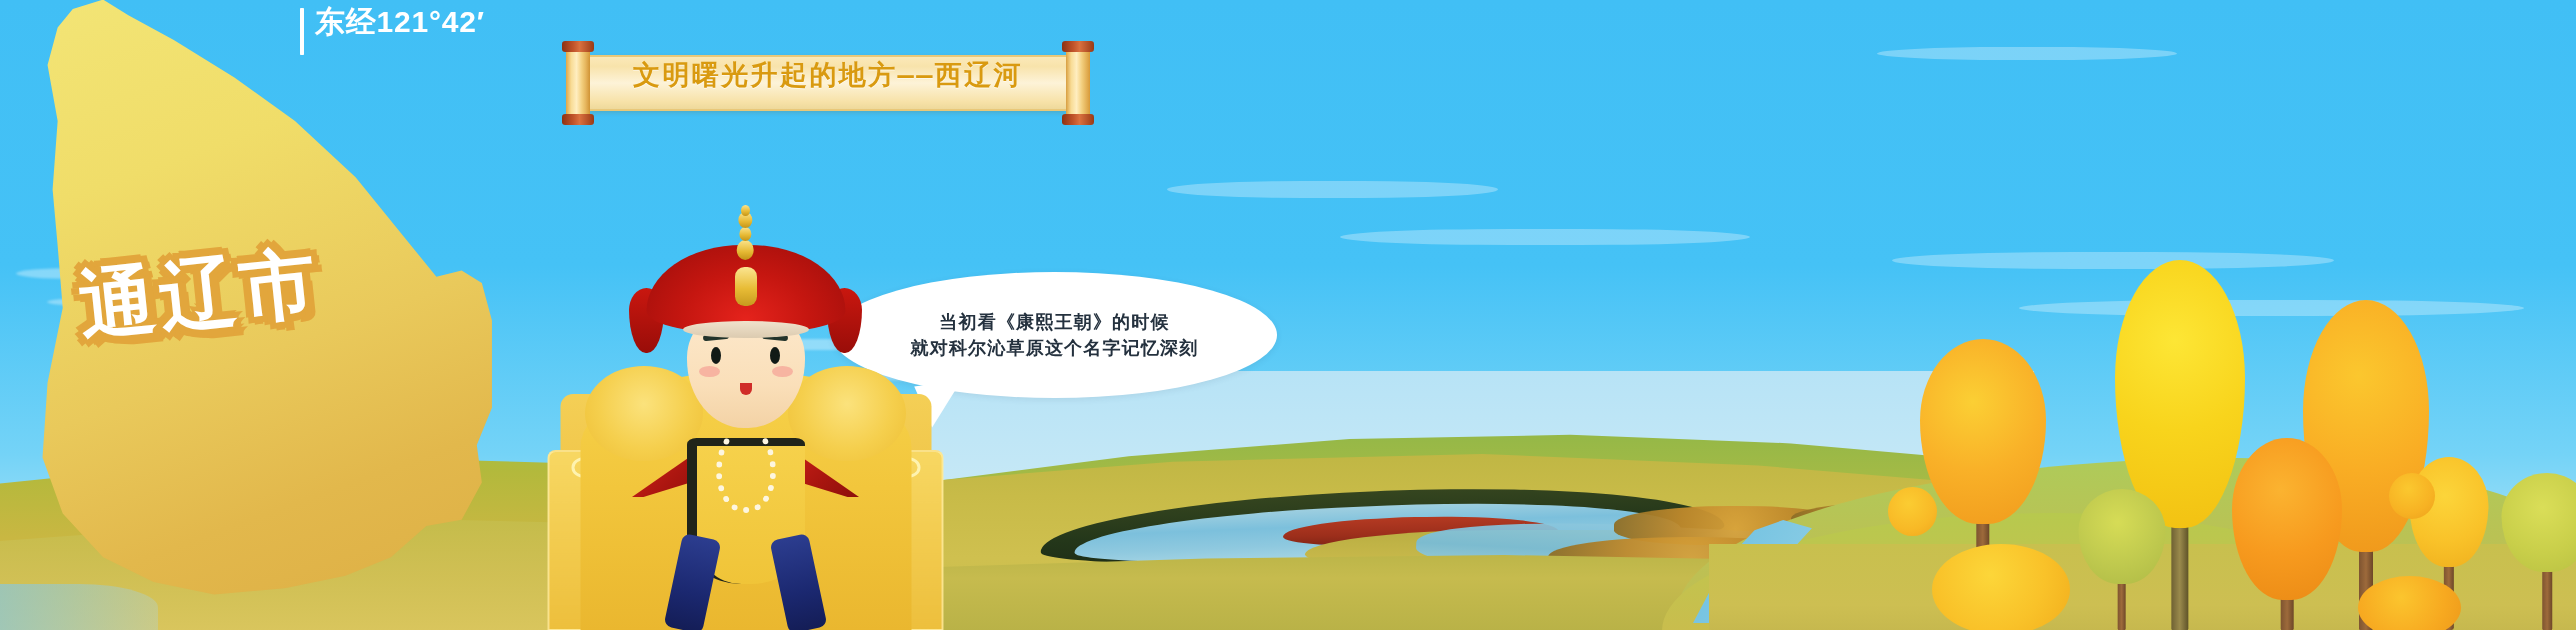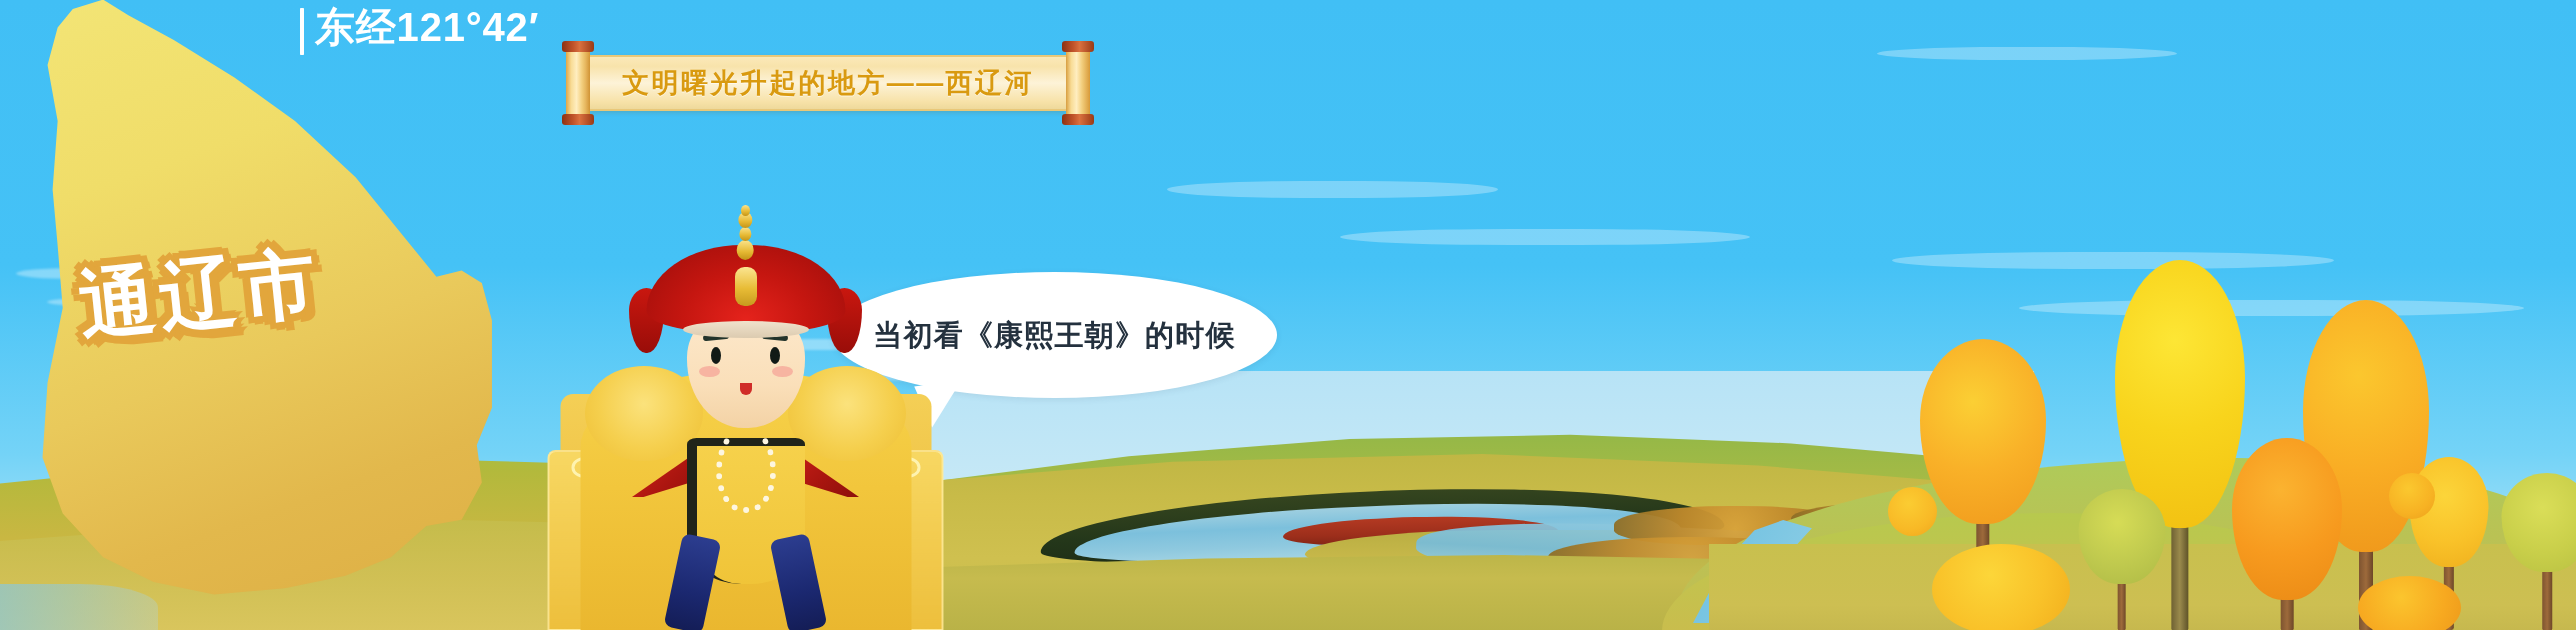--- a/index.html
+++ b/index.html
@@ -248,42 +248,43 @@
     z-index: 6;
   }
   .coord .rule {
     width: 4px; height: 47px;
     background: #ffffff;
     border-radius: 0.8px;
     margin-top: 1.6px;
   }
   .coord .txt {
     color: #ffffff;
-    font-size: 40px;
+    font-size: 30px;
     font-weight: 700;
     letter-spacing: 0.8px;
     line-height: 1.05;
     white-space: nowrap;
   }
 
   
   .scroll-banner {
     position: absolute;
     left: 560px; top: 49px;
     width: 536px; height: 68px;
     z-index: 7;
   }
   .scroll-paper {
     position: absolute;
     left: 30px; right: 30px; top: 6.3px; bottom: 6.3px;
     background: linear-gradient(180deg, #fbe9b9 0%, #f8e3ab 18%, #fdf3d8 50%, #f7e2a8 86%, #eed99b 100%);
     border-top: 2.4px solid #e9c879;
     border-bottom: 2.4px solid #e9c879;
-    display: flex; align-items: center; justify-content: center;
+    display: flex; align-items: flex-start; justify-content: center;
     box-shadow: 0 1.6px 4px rgba(120,90,20,.18);
+    font-family: Liberation Mono, monospace;
   }
   .scroll-paper .stxt {
     font-size: 27px;
     font-weight: 700;
     color: #d99a10;
     letter-spacing: 2.4px;
     text-shadow: 0 0.8px 0 rgba(255,255,255,.6);
     white-space: nowrap;
   }
   .rod {
@@ -332,21 +333,21 @@
   .bubble {
     position: absolute;
     background: #ffffff;
     border-radius: 50%;
     display: flex; flex-direction: column;
     align-items: center; justify-content: center;
     z-index: 8;
     box-shadow: 0 1.6px 6.3px rgba(40,70,100,.10);
   }
   .bubble .line {
-    font-size: 29px;
+    font-size: 18px;
     font-weight: 700;
     color: #24313e;
     letter-spacing: 1.2px;
     line-height: 1.45;
     white-space: nowrap;
     text-align: center;
   }
   .bubble .tail {
     position: absolute;
     width: 0; height: 0;
@@ -631,20 +632,21 @@
     <div class="rod left"></div>
     <div class="rod right"></div>
     <div class="scroll-paper">
       <div class="stxt">文明曙光升起的地方——西辽河</div>
     </div>
   </div>
 
 
   <div class="bubble" id="bubble-emperor">
     <div class="line">当初看《康熙王朝》的时候</div>
+    <div class="line">就对科尔沁草原这个名字记忆深刻</div>
     <div class="tail"></div>
   </div>
 
 
   <div class="emperor">
     <div class="throne">
       <div class="throne-arm-l"></div>
       <div class="throne-arm-r"></div>
       <div class="cloud-deco" style="left:11px;  top:63px;  width:27px; height:20.5px;"></div>
       <div class="cloud-deco" style="left:32px;  top:87px; width:24px; height:17.3px;"></div>

